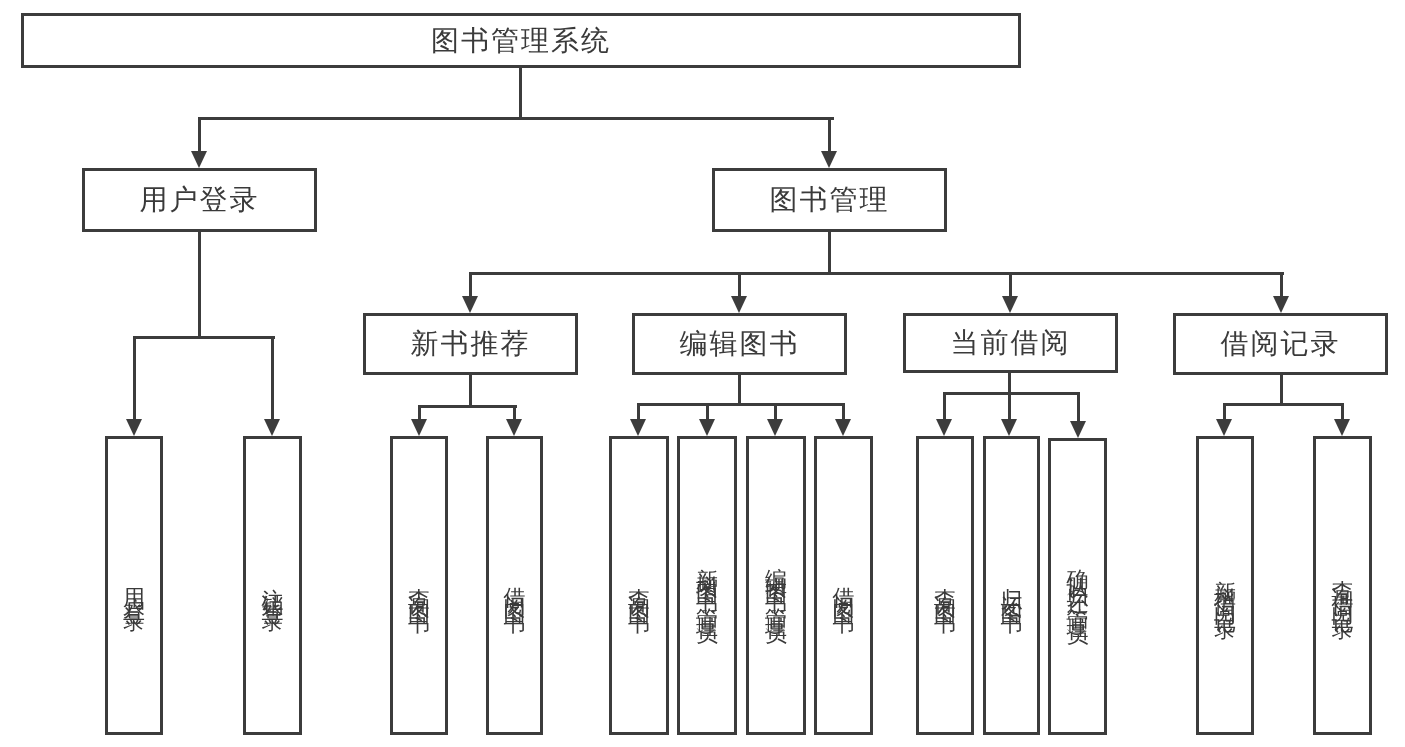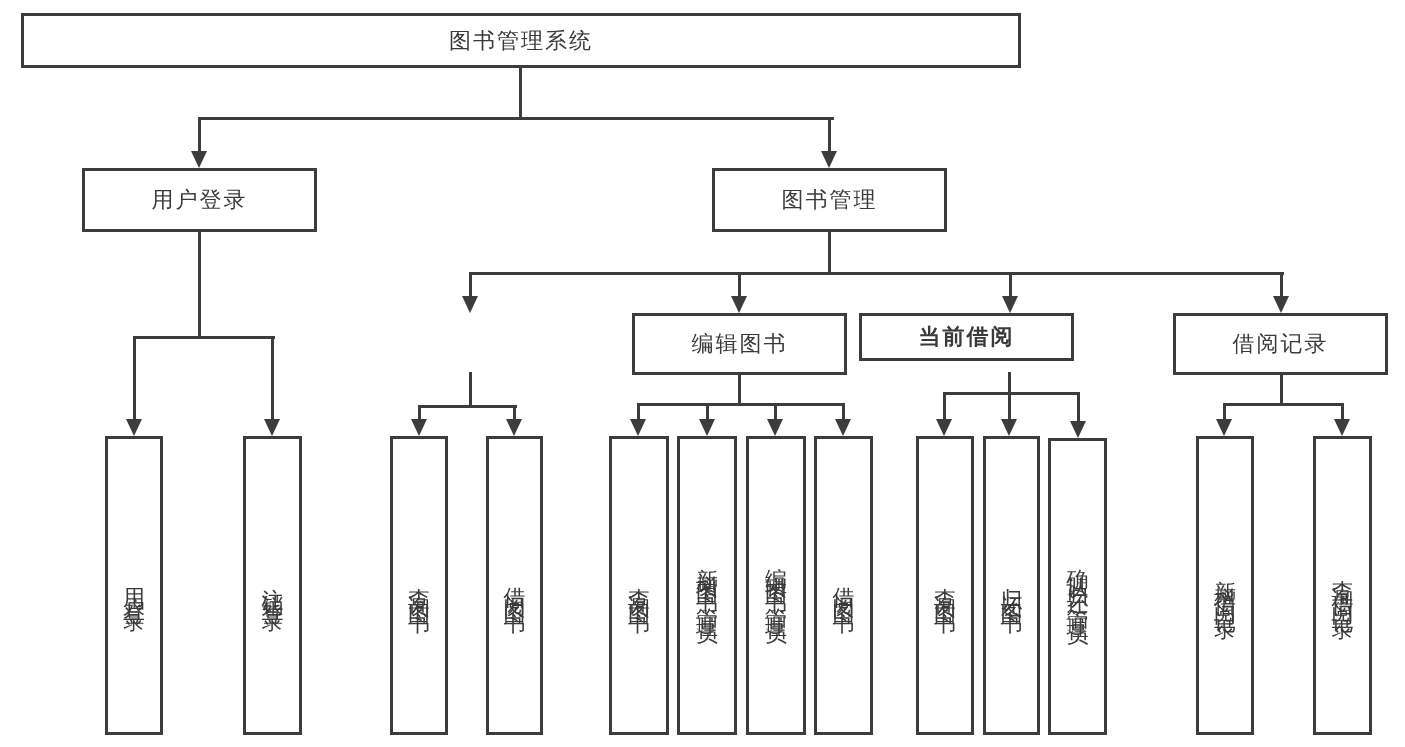--- a/index.html
+++ b/index.html
@@ -15,21 +15,21 @@
   .box {
     position: absolute;
     box-sizing: border-box;
     border: 3px solid #3c3c3c;
     background: #ffffff;
     display: flex;
     align-items: center;
     justify-content: center;
   }
   .hlabel {
-    font-size: 22px;
+    font-size: 28px;
     letter-spacing: 2px;
     color: #3a3a3a;
     white-space: nowrap;
   }
   .vlabel {
     font-size: 22px;
     letter-spacing: 8px;
     color: #3a3a3a;
     writing-mode: vertical-rl;
     text-orientation: mixed;
@@ -67,24 +67,27 @@
     <span class="hlabel">图书管理系统</span>
   </div>
 
   <div class="box" style="left:82px; top:168px; width:235px; height:64px;">
     <span class="hlabel">用户登录</span>
   </div>
   <div class="box" style="left:712px; top:168px; width:235px; height:64px;">
     <span class="hlabel">图书管理</span>
   </div>
 
+  <div class="box" style="left:363px; top:313px; width:215px; height:62px;">
+    <span class="hlabel">新书推荐</span>
+  </div>
   <div class="box" style="left:632px; top:313px; width:215px; height:62px;">
     <span class="hlabel">编辑图书</span>
   </div>
-  <div class="box" style="left:859px; top:313px; width:215px; height:48px;font-weight:bold;">
+  <div class="box" style="left:903px; top:313px; width:215px; height:60px;">
     <span class="hlabel">当前借阅</span>
   </div>
   <div class="box" style="left:1173px; top:313px; width:215px; height:62px;">
     <span class="hlabel">借阅记录</span>
   </div>
 
   <div class="box" style="left:105px; top:436px; width:58px; height:299px;">
     <span class="vlabel">用户登录</span>
   </div>
   <div class="box" style="left:243px; top:436px; width:59px; height:299px;">

